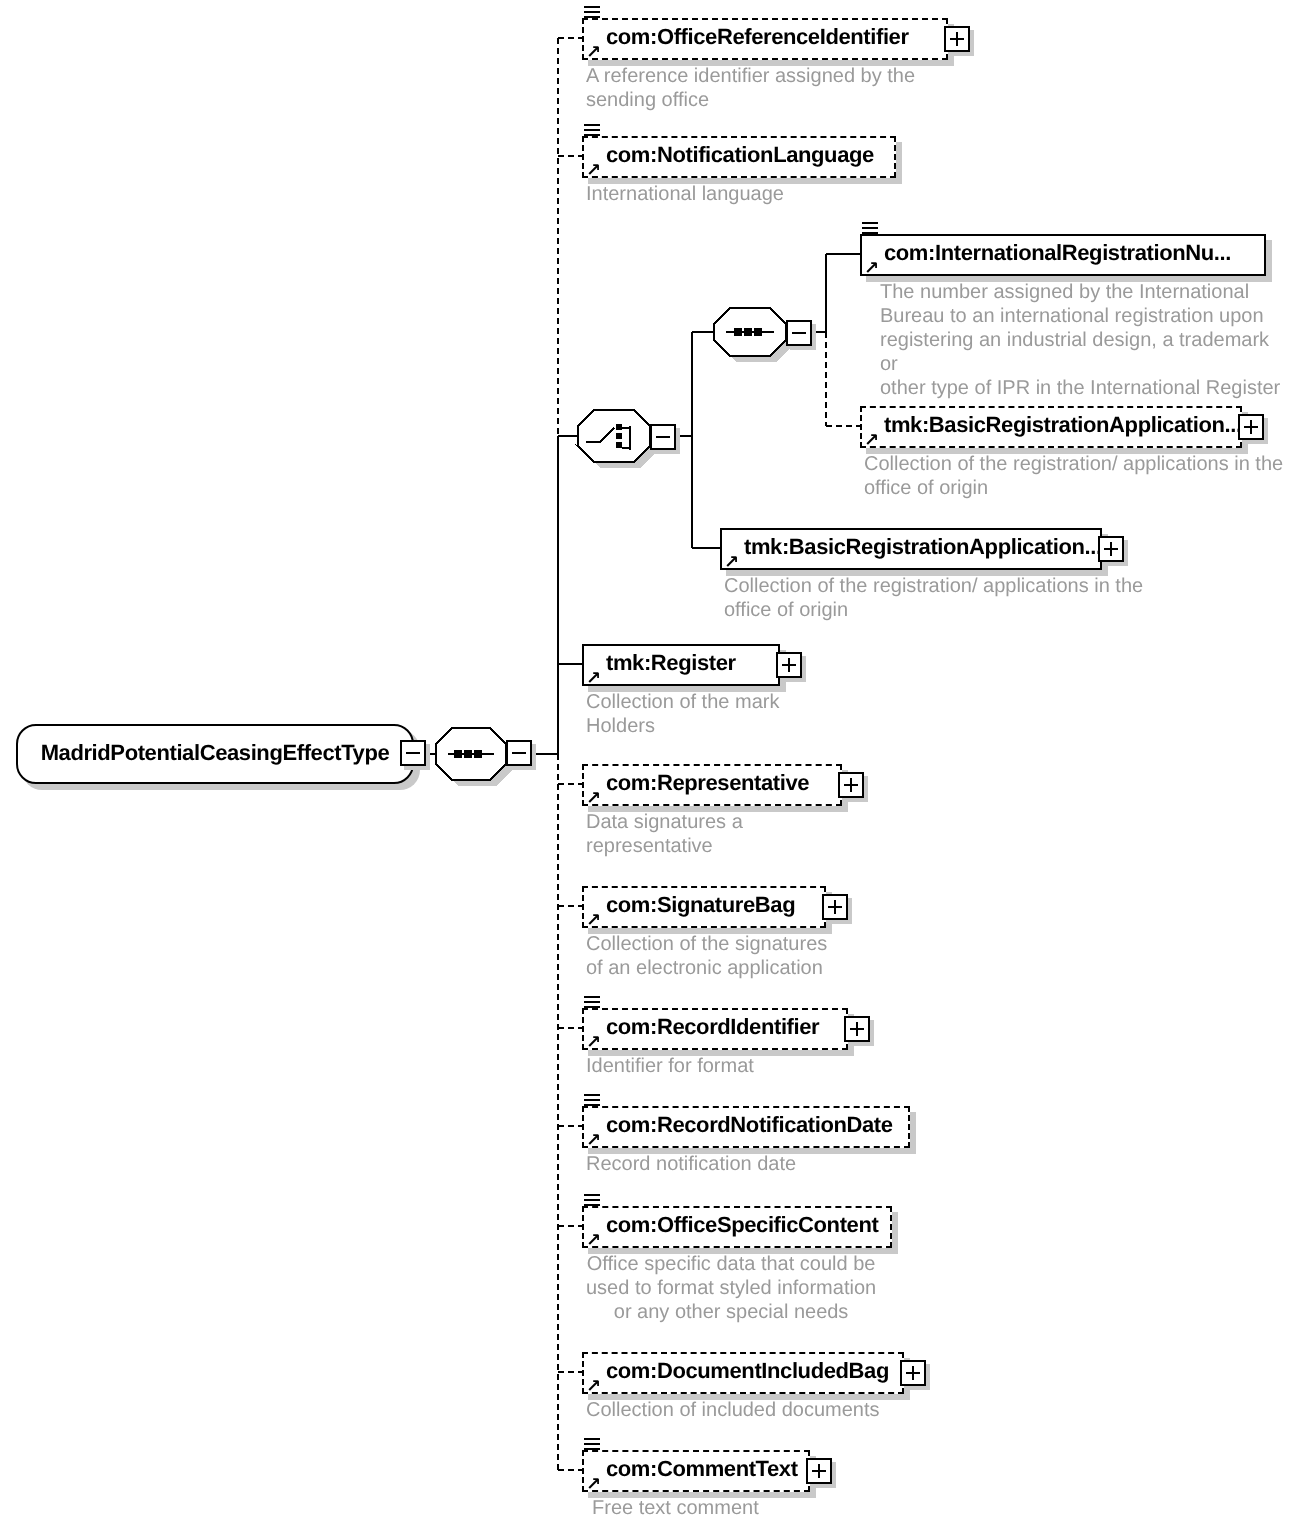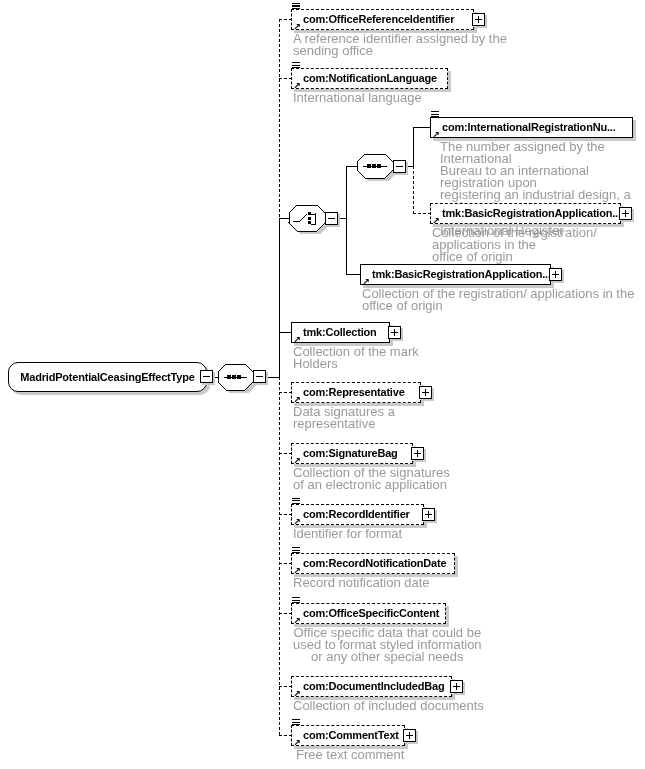--- a/index.html
+++ b/index.html
@@ -26,21 +26,21 @@
     position:absolute;left:0px;top:-7px;width:8px;height:6px;
     background:repeating-linear-gradient(to bottom,#000 0 1px,transparent 1px 2.5px);
   }
   .expander{
     position:absolute;width:13px;height:13px;border:1px solid #000;background:#fff;
     box-shadow:2px 2px 0 var(--shadow,#c9c9c9);box-sizing:border-box;
   }
   .expander::before{content:"";position:absolute;left:2px;right:2px;top:5px;height:1px;background:#000;}
   .expander.plus::after{content:"";position:absolute;top:2px;bottom:2px;left:5px;width:1px;background:#000;}
   .desc{
-    position:absolute;font-size:13px;line-height:12px;color:var(--desc,#9a9a9a);
+    position:absolute;font-size:10px;line-height:12px;color:var(--desc,#9a9a9a);
     white-space:pre-line;
   }
   .root-box{
     position:absolute;left:8px;top:362px;width:199px;height:30px;
     border:1px solid #000;border-radius:10px;background:#fff;
     box-shadow:3px 3px 0 var(--shadow,#c9c9c9);box-sizing:border-box;
     text-align:center;line-height:28px;font-weight:bold;font-size:11px;letter-spacing:-0.2px;color:#000;
   }
 </style>
 </head>
@@ -152,21 +152,21 @@
       <div class="desc" style="left: 432px; top: 227px;">Collection of the registration/ applications in the
 office of origin</div>
       <div class="node-box" style="left: 360px; top: 264px; width: 191px;">
         <div class="node-label">tmk:BasicRegistrationApplication...</div>
         <div class="ref-arrow">↗</div>
       </div>
       <div class="expander plus" style="left: 549px; top: 268px;"></div>
       <div class="desc" style="left: 362px; top: 288px;">Collection of the registration/ applications in the
 office of origin</div>
       <div class="node-box" style="left: 291px; top: 322px; width: 99px;">
-        <div class="node-label">tmk:Collection</div>
+        <div class="node-label">tmk:Register</div>
         <div class="ref-arrow">↗</div>
       </div>
       <div class="expander plus" style="left: 388px; top: 326px;"></div>
       <div class="desc" style="left: 293px; top: 346px;">Collection of the mark
 Holders</div>
       <div class="node-box dashed" style="left: 291px; top: 382px; width: 130px;">
         <div class="node-label">com:Representative</div>
         <div class="ref-arrow">↗</div>
       </div>
       <div class="expander plus" style="left: 419px; top: 386px;"></div>

